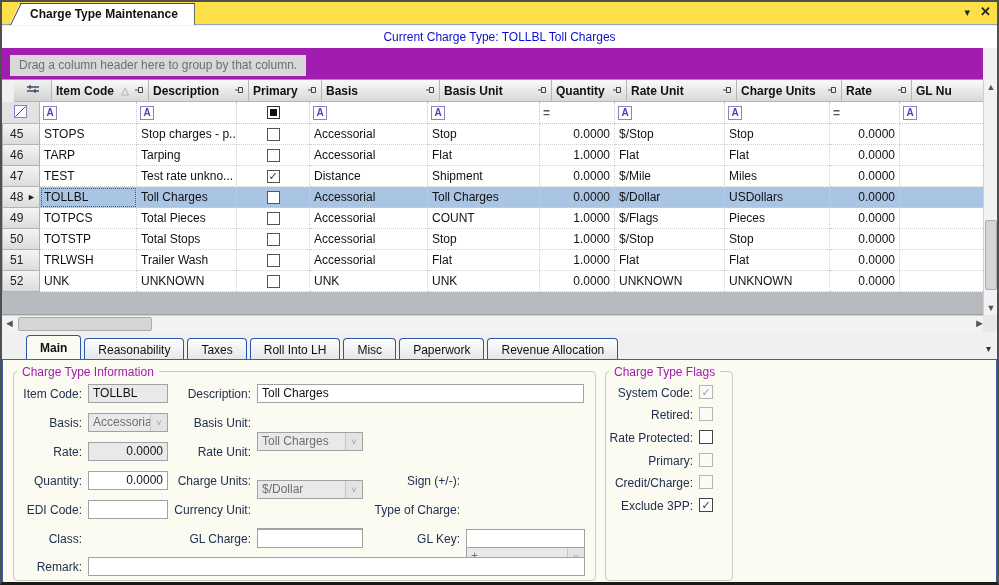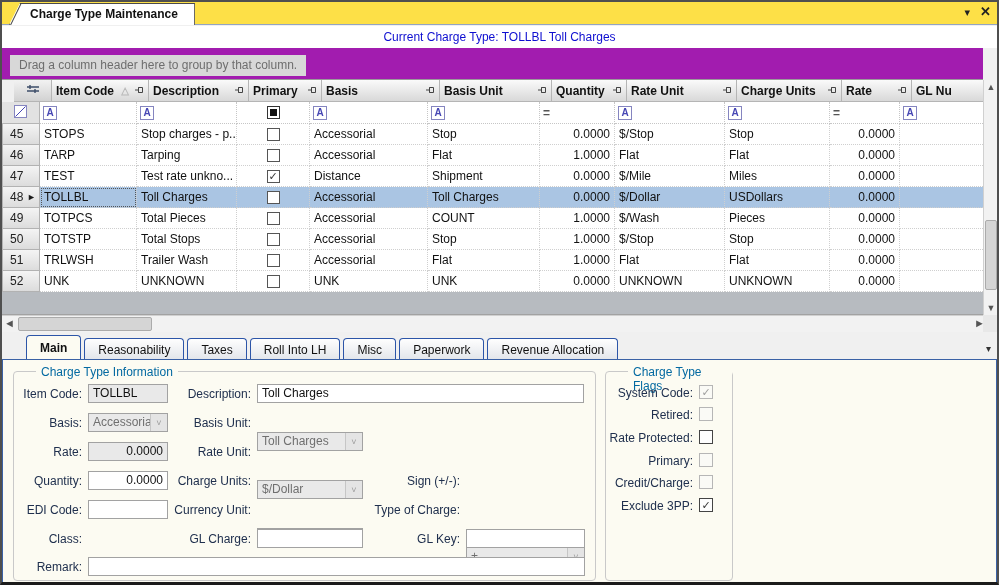--- a/index.html
+++ b/index.html
@@ -72,21 +72,21 @@
   .bottom-tabbar{position:absolute;left:0;top:331px;right:0;height:26px;background:#f0f0f0;display:flex;align-items:flex-end;padding-left:24px;}
   .btab{position:relative;border:1px solid #2c55a8;border-bottom:none;border-radius:4px 4px 0 0;
     background:linear-gradient(#fefefe,#e3e6eb);padding:4px 13px 3px;margin-right:3px;height:21px;white-space:nowrap;}
   .btab.active{background:#fcfbf2;font-weight:bold;height:24px;padding-top:5px;z-index:2;}
   .btab-dd{position:absolute;right:6px;bottom:5px;color:#333;font-size:10px;}
 
   
   .form-page{position:absolute;left:0;top:357px;width:995px;height:223px;background:#fcfbf2;
     border:1px solid #3a61a5;border-bottom:none;}
   .groupbox{position:absolute;border:1px solid #c9c9c9;border-radius:4px;}
-  .gb-title{position:absolute;top:-7px;left:22px;background:#fcfbf2;padding:0 5px;color:#0369a1;}
+  .gb-title{position:absolute;top:-7px;left:3px;background:#fcfbf2;padding:0 5px;color:#a21caf;}
   .flabel{position:absolute;text-align:right;color:#20304e;height:16px;line-height:16px;}
   .ffield{position:absolute;height:19px;border:1px solid #a2a2a2;background:#fff;padding:1px 4px 0;overflow:hidden;white-space:nowrap;}
   .ffield.readonly{background:#e9e9e9;}
   .ffield.right{text-align:right;}
   .fselect{padding-right:19px;position:relative;}
   .fselect .arrow-btn{position:absolute;right:0;top:0;bottom:0;width:17px;border-left:1px solid #b5b5b5;
     background:linear-gradient(#fbfbfb,#dcdcdc);display:flex;align-items:center;justify-content:center;color:#333;font-size:9px;}
   .fselect.disabled{background:#e9e9e9;color:#6f6f6f;}
   .fselect.disabled .arrow-btn{background:#e4e4e4;color:#9a9a9a;border-left:1px solid #c6c6c6;}
   .flag-label{position:absolute;text-align:right;color:#20304e;height:15px;line-height:15px;}
@@ -294,21 +294,21 @@
           <span>49</span>
         </div>
         <div class="cell">TOTPCS</div>
         <div class="cell">Total Pieces</div>
         <div class="cell chk-cell">
           <span class="gchk"></span>
         </div>
         <div class="cell">Accessorial</div>
         <div class="cell">COUNT</div>
         <div class="cell num">1.0000</div>
-        <div class="cell">$/Wash</div>
+        <div class="cell">$/Flags</div>
         <div class="cell">Pieces</div>
         <div class="cell num">0.0000</div>
         <div class="cell"></div>
       </div>
       <div class="data-row grid-row">
         <div class="cell rowhead">
           <span>50</span>
         </div>
         <div class="cell">TOTSTP</div>
         <div class="cell">Total Stops</div>

